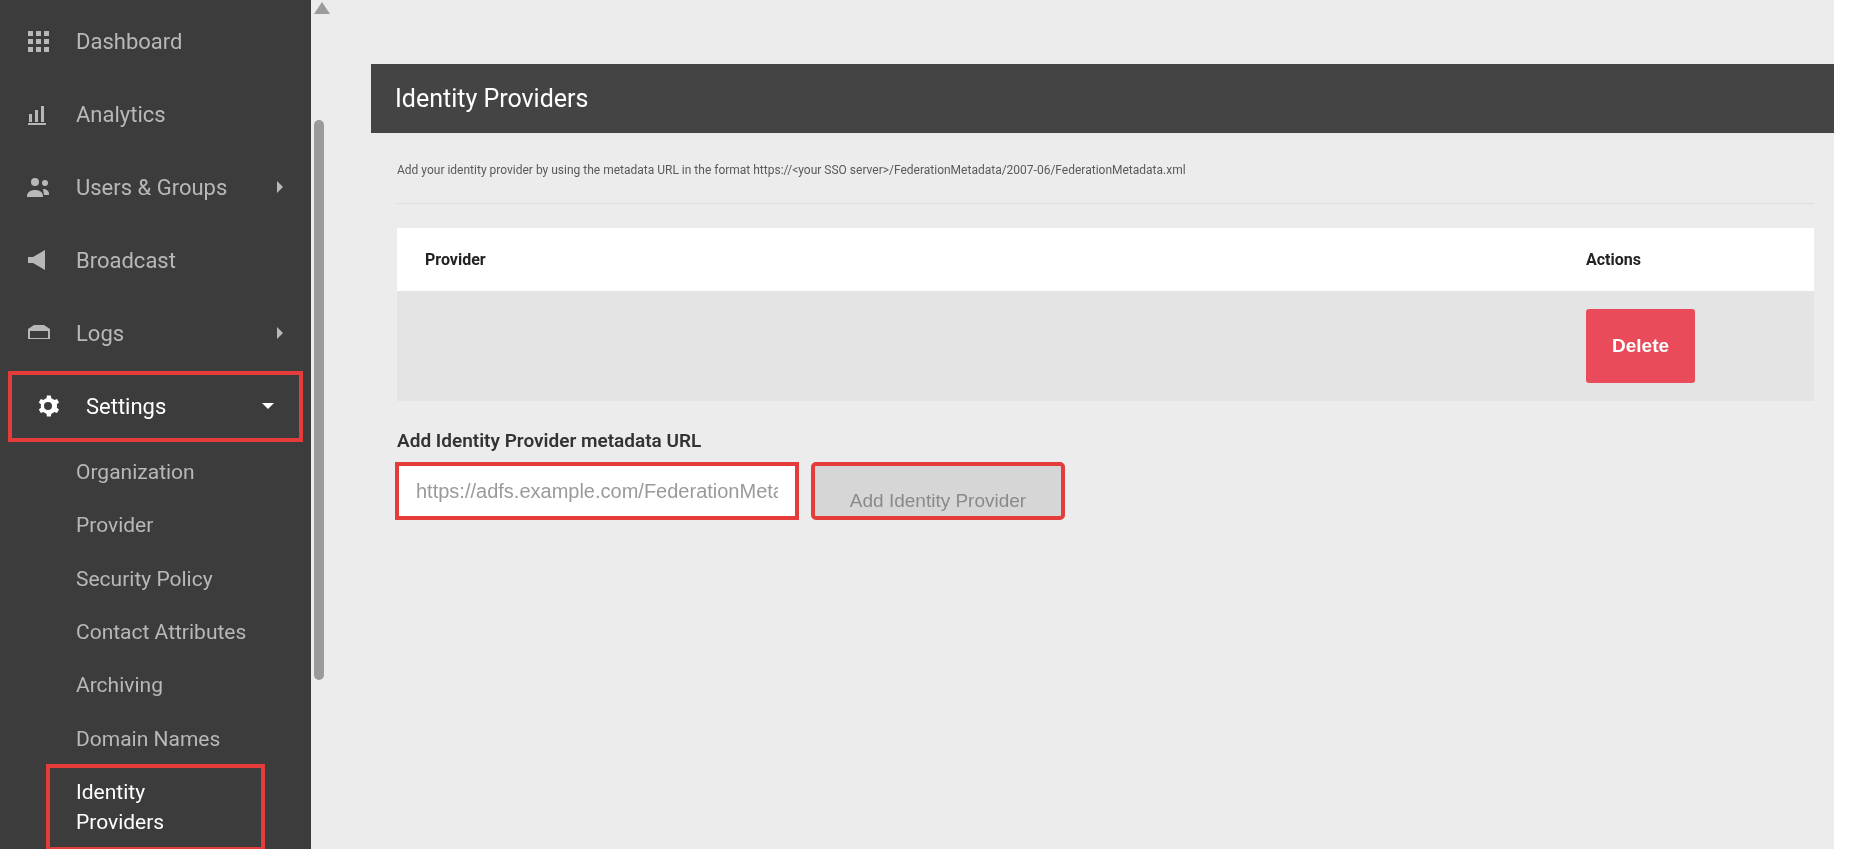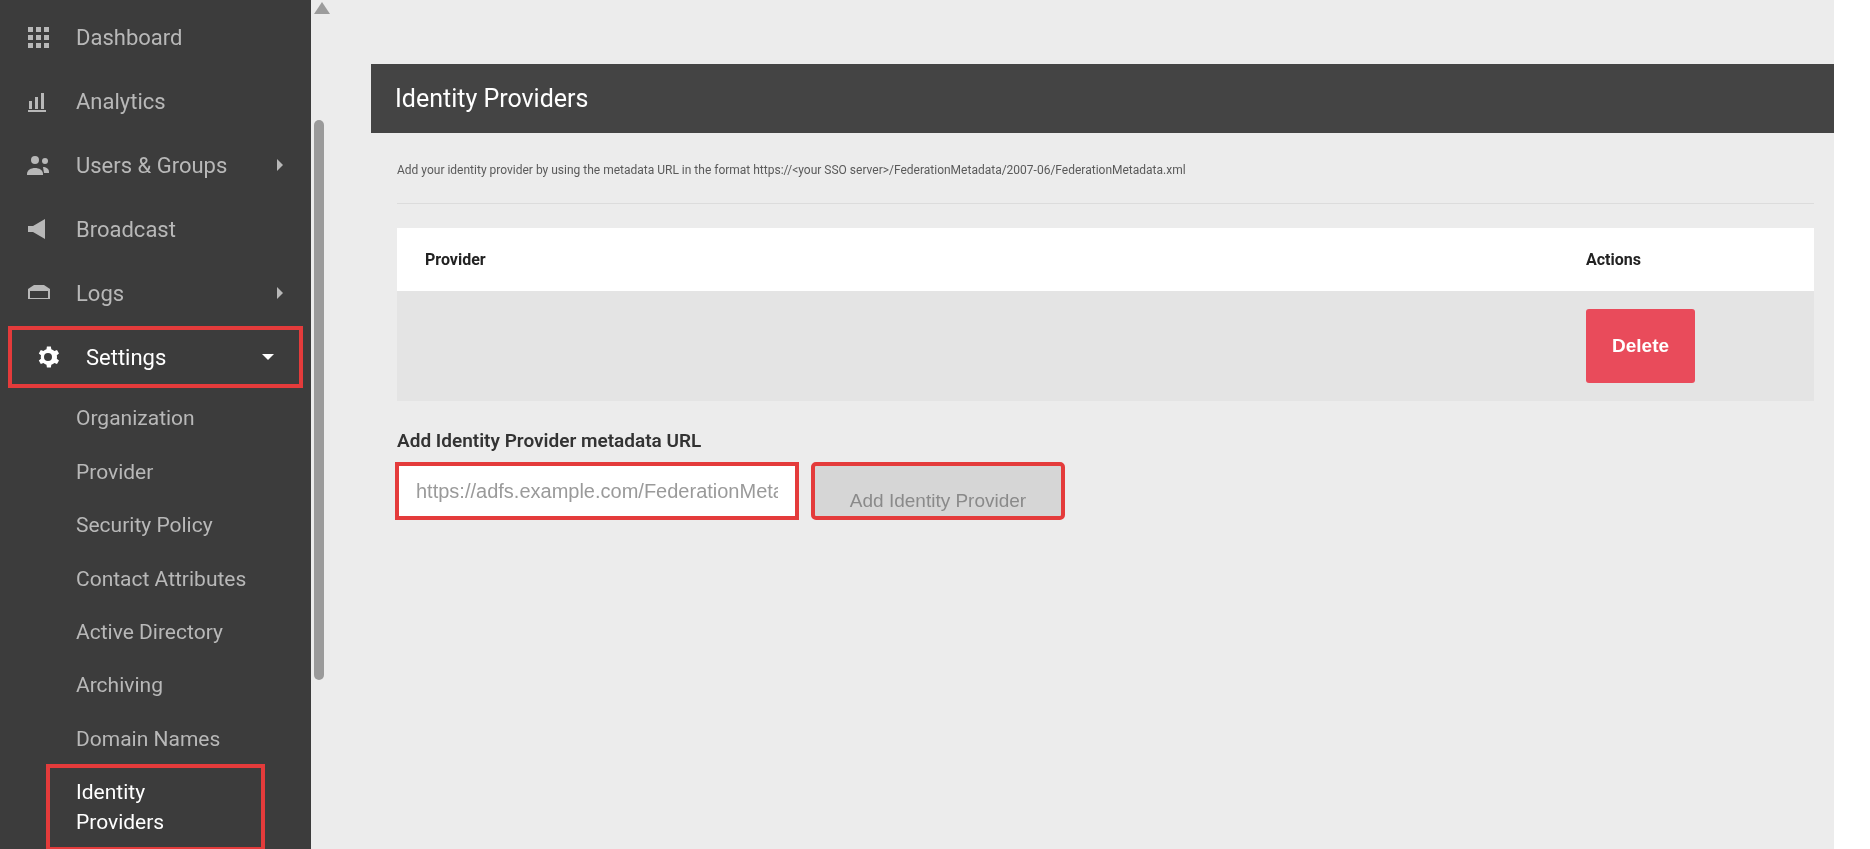--- a/index.html
+++ b/index.html
@@ -293,21 +293,20 @@
           <path d="M1 2l6 6 6-6z"></path>
         </svg>
     </span>
   </div>
 
   <div class="sub-items">
     <div class="nav-subitem">Organization</div>
     <div class="nav-subitem">Provider</div>
     <div class="nav-subitem">Security Policy</div>
     <div class="nav-subitem">Contact Attributes</div>
-    <div class="nav-subitem">Active Directory</div>
     <div class="nav-subitem">Archiving</div>
     <div class="nav-subitem">Domain Names</div>
     <div class="nav-subitem active hl" style="margin:0 48px 0 48px; padding-left:28px;">Identity Providers</div>
   </div>
 </nav>
 
 <div class="collapse-arrow"></div>
 <div class="scroll-track"></div>
 
 <main class="main">

